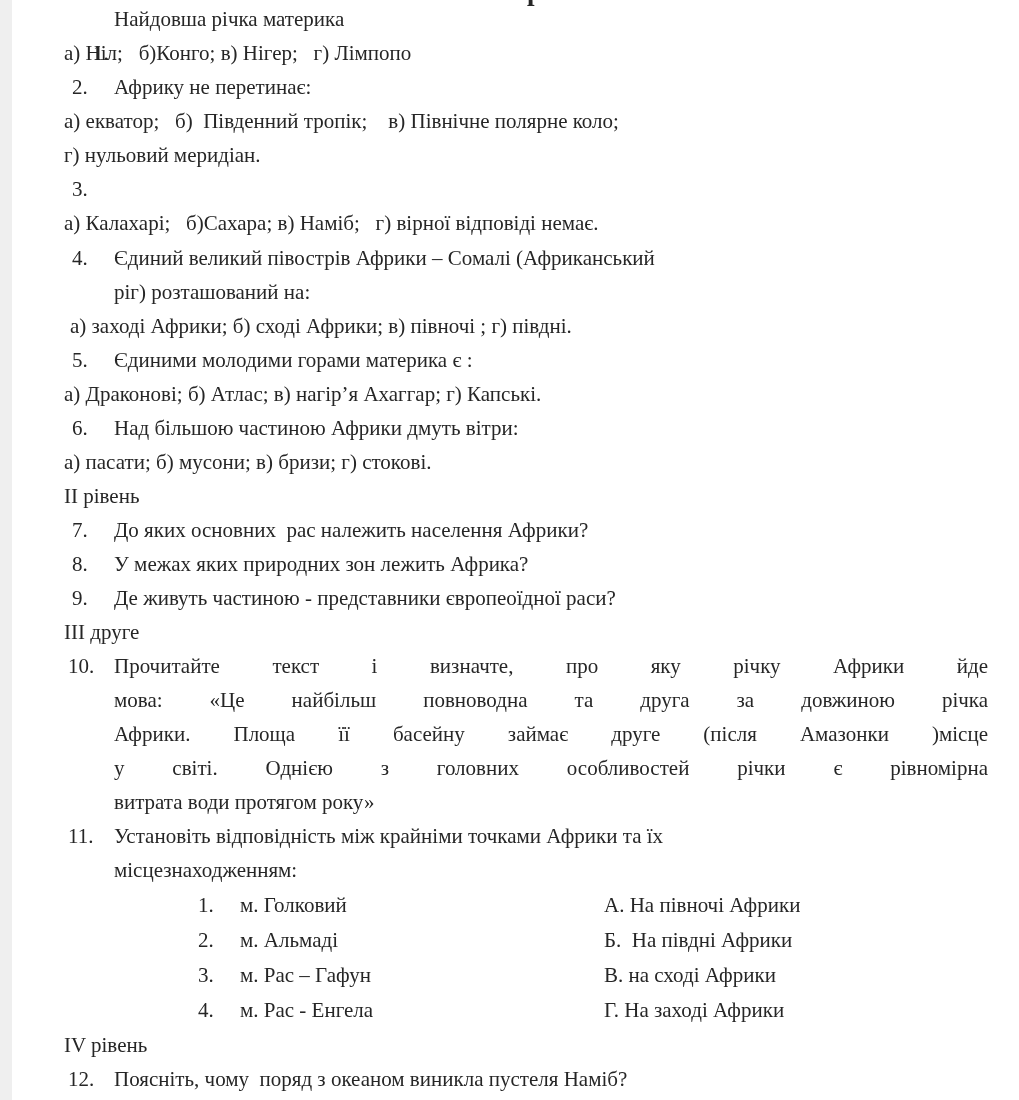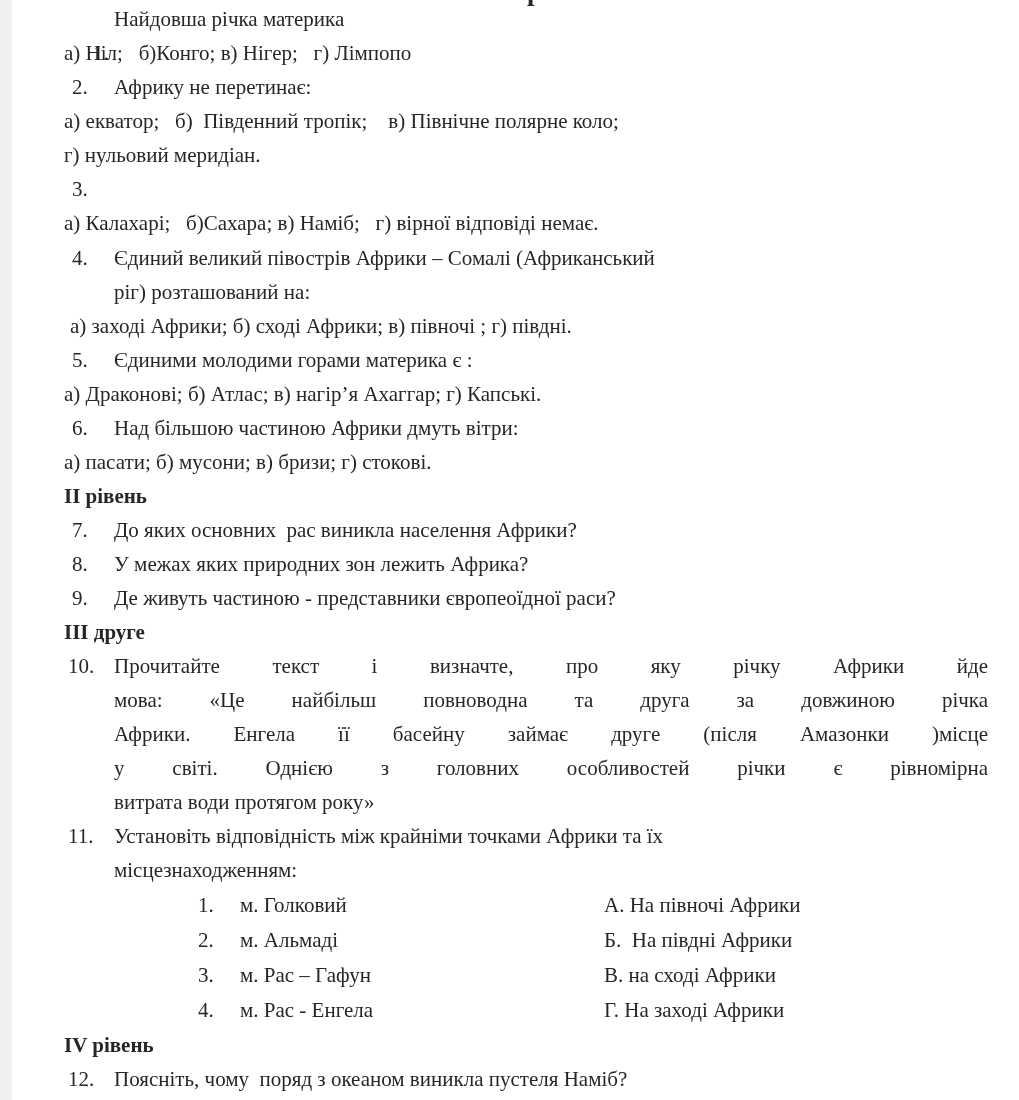--- a/index.html
+++ b/index.html
@@ -5,21 +5,21 @@
   html, body { margin: 0; padding: 0; }
   body {
     width: 1019px; height: 1100px; overflow: hidden; position: relative;
     background: #ffffff;
     font-family: "Liberation Serif", "DejaVu Serif", serif;
     color: #262626;
   }
   .left-strip { position: absolute; left: 0; top: 0; width: 12px; height: 1100px; background: #efefef; }
   .page { position: absolute; left: 12px; top: 0; right: 0; bottom: 0; }
   .ln { position: absolute; white-space: pre; font-size: 21px; line-height: 34px; height: 34px; }
-  .b { font-weight: bold; }
+  .b { font-weight: normal; }
   .i { }
   .just { text-align: justify; text-align-last: justify; white-space: normal; }
   .cut-title { position: absolute; left: 515px; top: -26px; font-size: 27px; font-weight: bold; line-height: 34px; }
 </style>
 </head>
 <body>
 
 <div class="left-strip"></div>
 
 <div class="page">
@@ -47,34 +47,34 @@
   <div class="ln" style="top:343px;left:60px">5.</div>
   <div class="ln" style="top:343px;left:102px">Єдиними молодими горами материка є :</div>
   <div class="ln" style="top:377px;left:52px">а) Драконові; б) Атлас; в) нагір’я Ахаггар; г) Капські.</div>
 
   <div class="ln" style="top:411px;left:60px">6.</div>
   <div class="ln" style="top:411px;left:102px">Над більшою частиною Африки дмуть вітри:</div>
   <div class="ln" style="top:445px;left:52px">а) пасати; б) мусони; в) бризи; г) стокові.</div>
 
   <div class="ln b" style="top:479px;left:52px">II рівень</div>
   <div class="ln" style="top:513px;left:60px">7.</div>
-  <div class="ln" style="top:513px;left:102px">До яких основних  рас виникла населення Африки?</div>
+  <div class="ln" style="top:513px;left:102px">До яких основних  рас належить населення Африки?</div>
   <div class="ln" style="top:547px;left:60px">8.</div>
   <div class="ln" style="top:547px;left:102px">У межах яких природних зон лежить Африка?</div>
   <div class="ln" style="top:581px;left:60px">9.</div>
   <div class="ln" style="top:581px;left:102px">Де живуть частиною - представники європеоїдної раси?</div>
 
   <div class="ln b" style="top:615px;left:52px">III друге</div>
 
   <div class="ln" style="top:649px;left:56px">10.</div>
   <div class="ln just" style="top:649px;left:102px;width:874px">Прочитайте текст  і визначте, про яку  річку Африки йде</div>
   <div class="ln just" style="top:683px;left:102px;width:874px">
     <span>мова: </span><span class="i">«Це найбільш повноводна та друга за довжиною річка</span>
   </div>
-  <div class="ln just i" style="top:717px;left:102px;width:874px">Африки. Енгела її басейну займає друге  (після Амазонки )місце</div>
+  <div class="ln just i" style="top:717px;left:102px;width:874px">Африки. Площа її басейну займає друге  (після Амазонки )місце</div>
   <div class="ln just i" style="top:751px;left:102px;width:874px">у світі. Однією з головних особливостей річки є рівномірна</div>
   <div class="ln i" style="top:785px;left:102px">витрата води протягом року»</div>
 
   <div class="ln" style="top:819px;left:56px">11.</div>
   <div class="ln" style="top:819px;left:102px">Установіть відповідність між крайніми точками Африки та їх</div>
   <div class="ln" style="top:853px;left:102px">місцезнаходженням:</div>
 
   <div class="ln" style="top:888px;left:186px">1.</div>
   <div class="ln" style="top:888px;left:228px">м. Голковий</div>
   <div class="ln" style="top:888px;left:592px">А. На півночі Африки</div>

